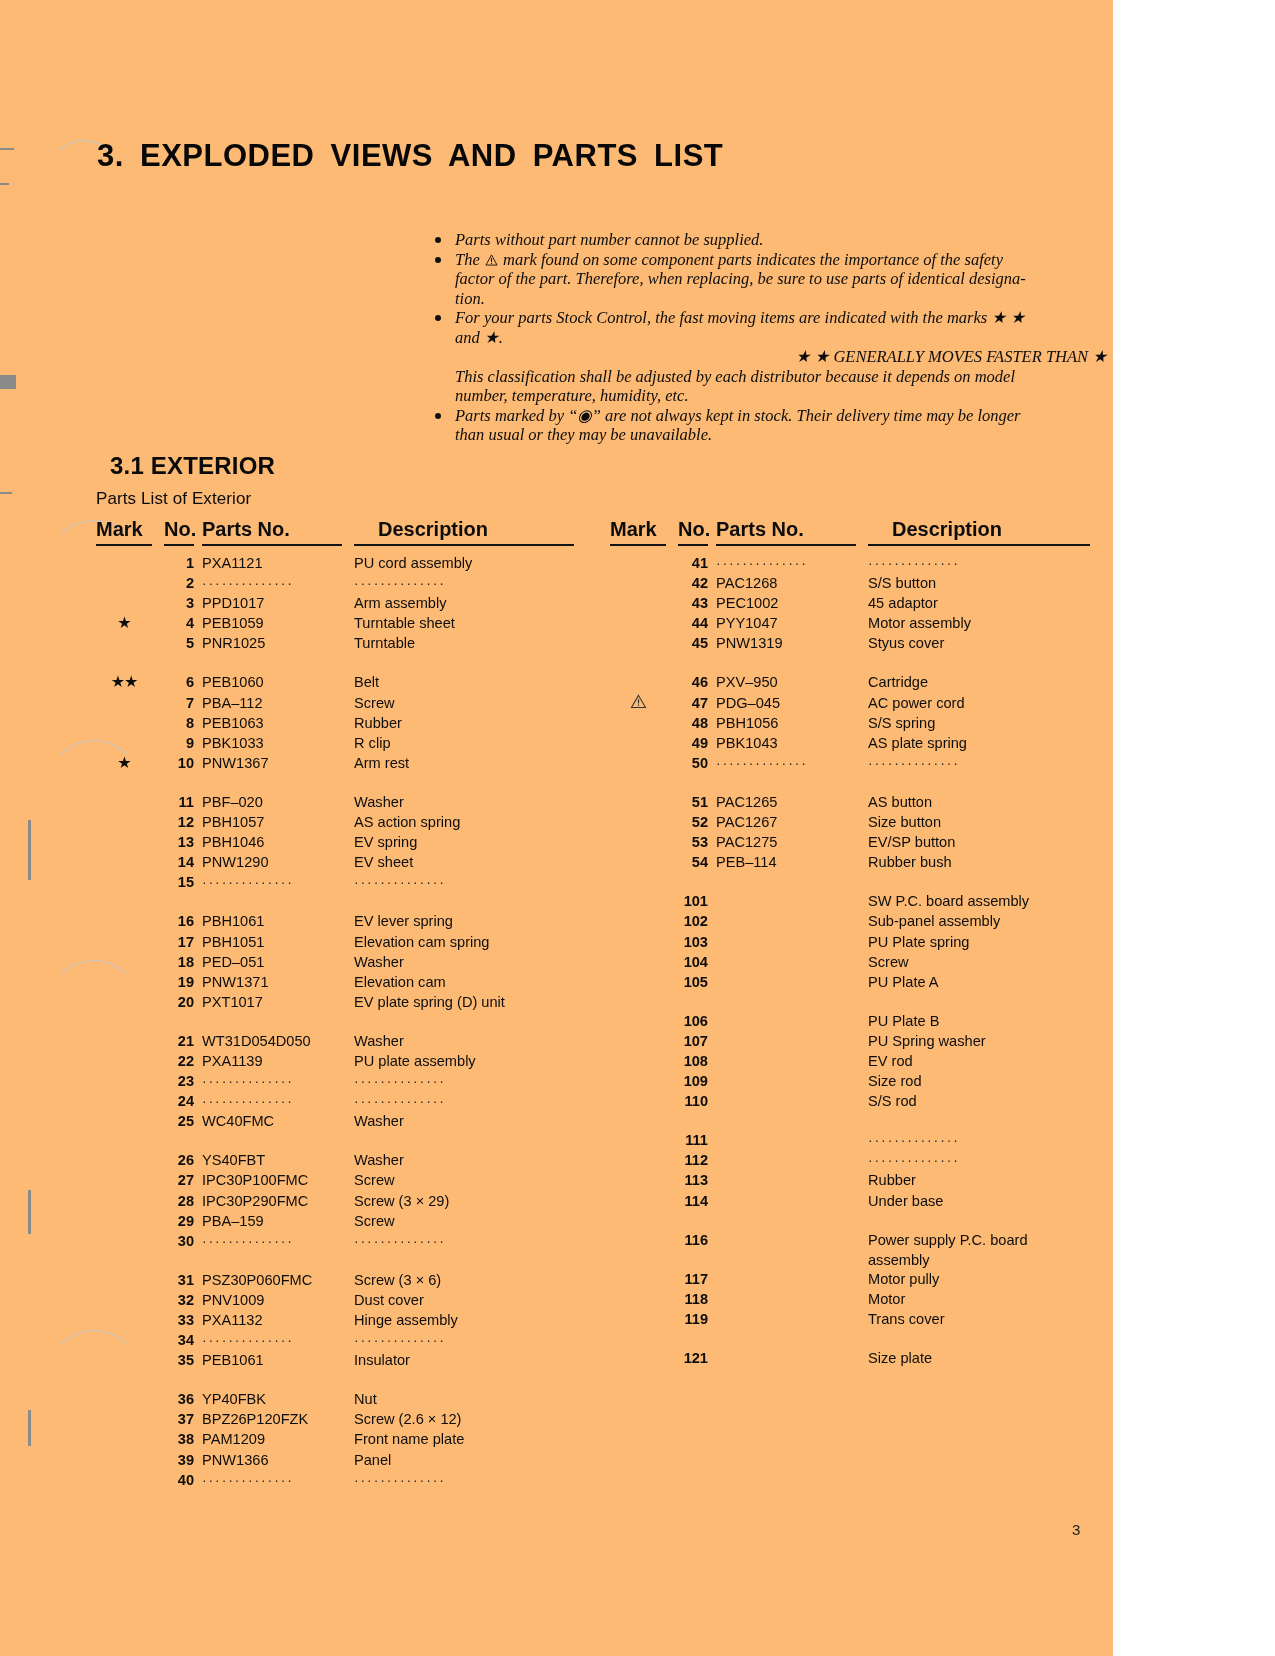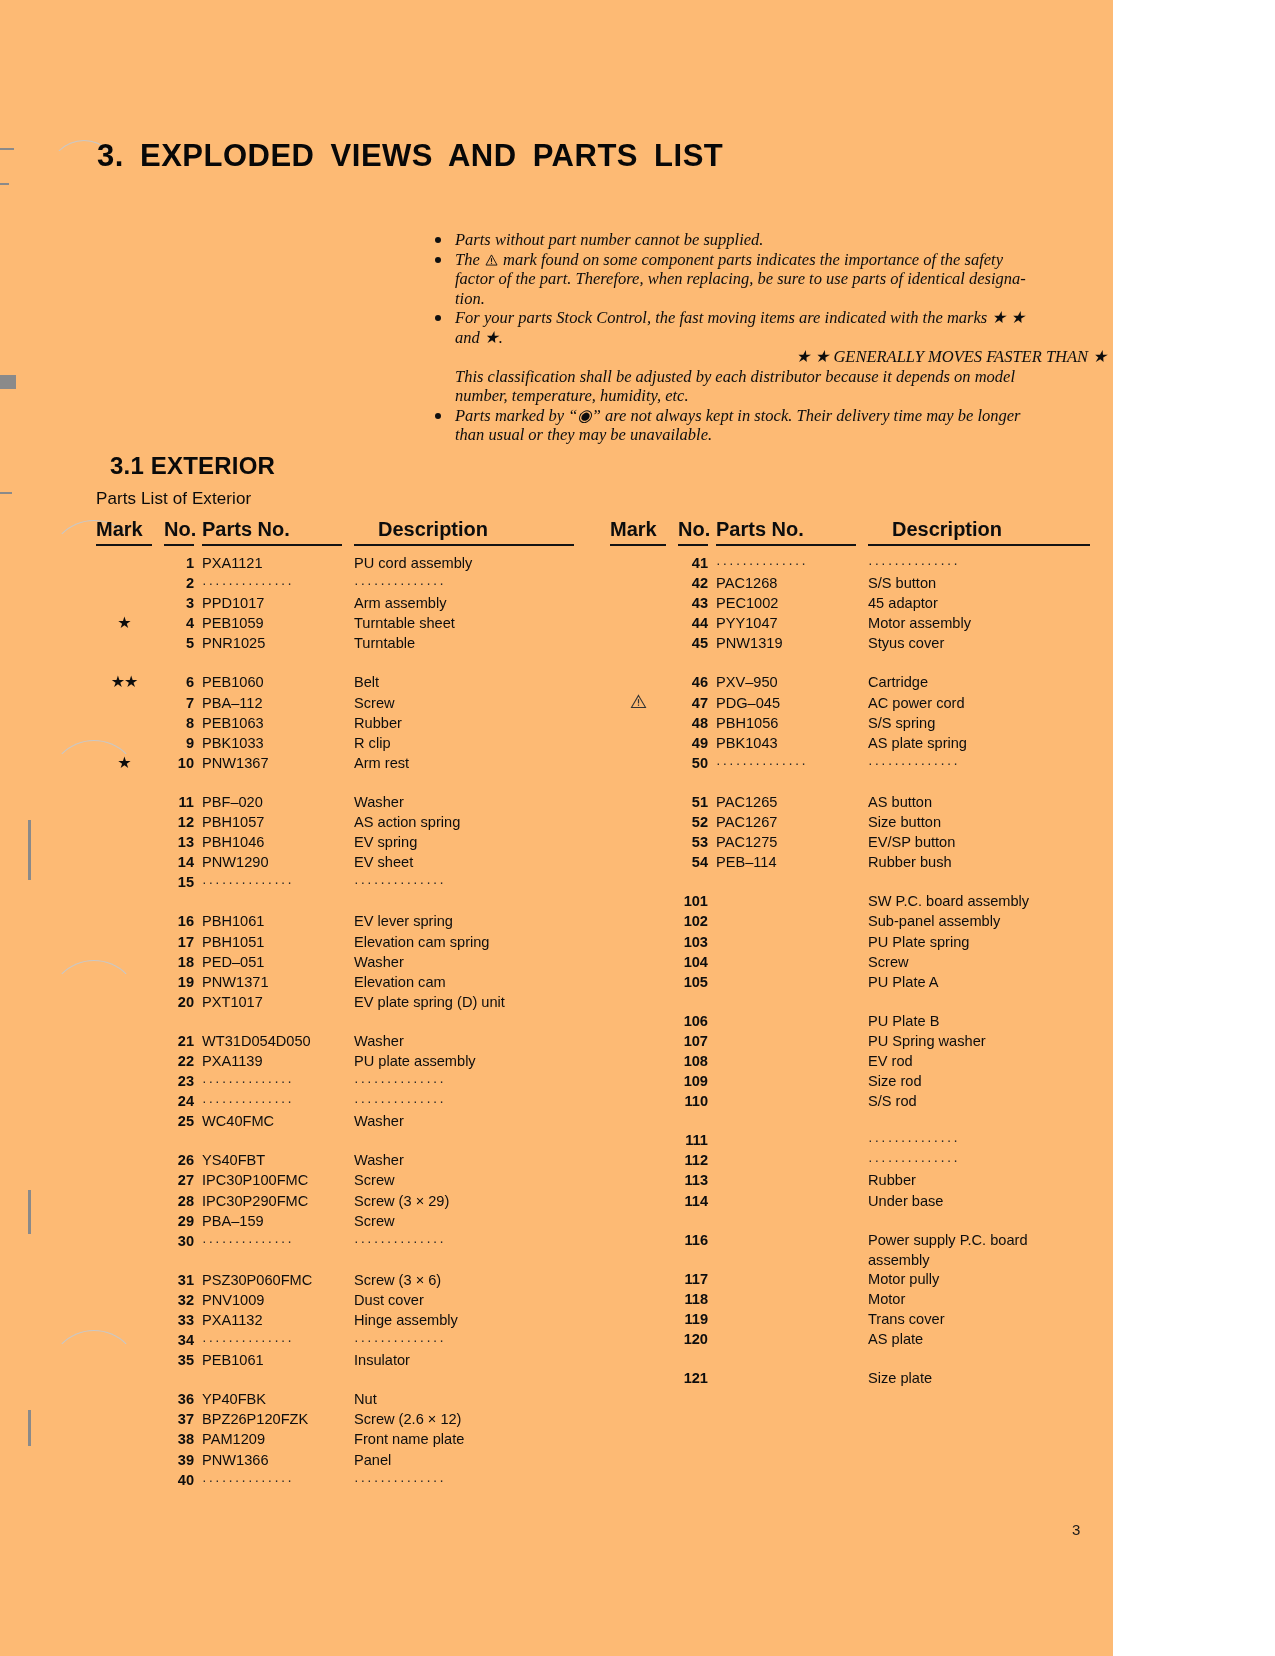--- a/index.html
+++ b/index.html
@@ -731,26 +731,20 @@
           <div class="c c-no">118</div>
           <div class="c c-part"></div>
           <div class="c c-desc">Motor</div>
         </div>
         <div class="row">
           <div class="c c-mark"></div>
           <div class="c c-no">119</div>
           <div class="c c-part"></div>
           <div class="c c-desc">Trans cover</div>
         </div>
-        <div class="row">
-          <div class="c c-mark"></div>
-          <div class="c c-no">120</div>
-          <div class="c c-part"></div>
-          <div class="c c-desc">AS plate</div>
-        </div>
         <div class="row gap">
           <div class="c c-mark"></div>
           <div class="c c-no">121</div>
           <div class="c c-part"></div>
           <div class="c c-desc">Size plate</div>
         </div>
       </div>
   </div>
 
   <div class="page-num">3</div>

